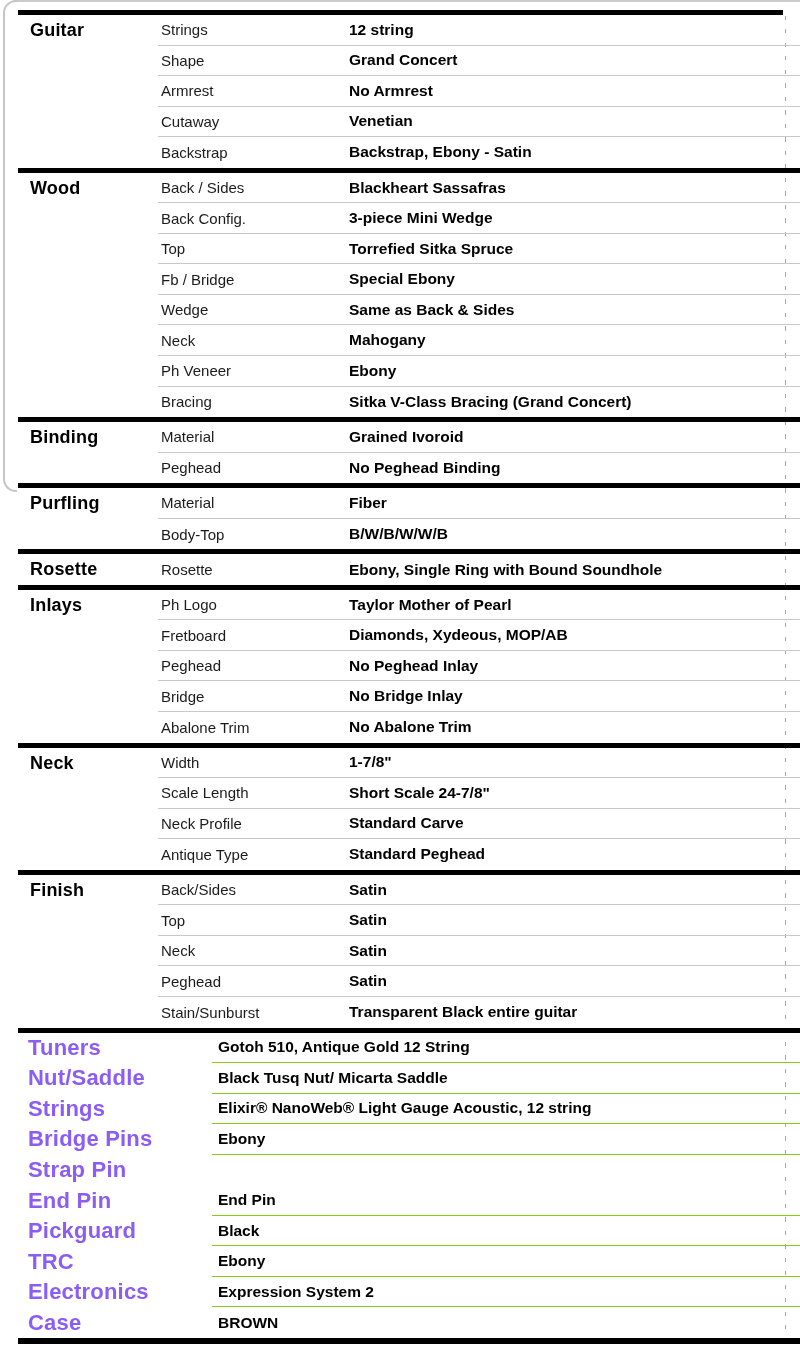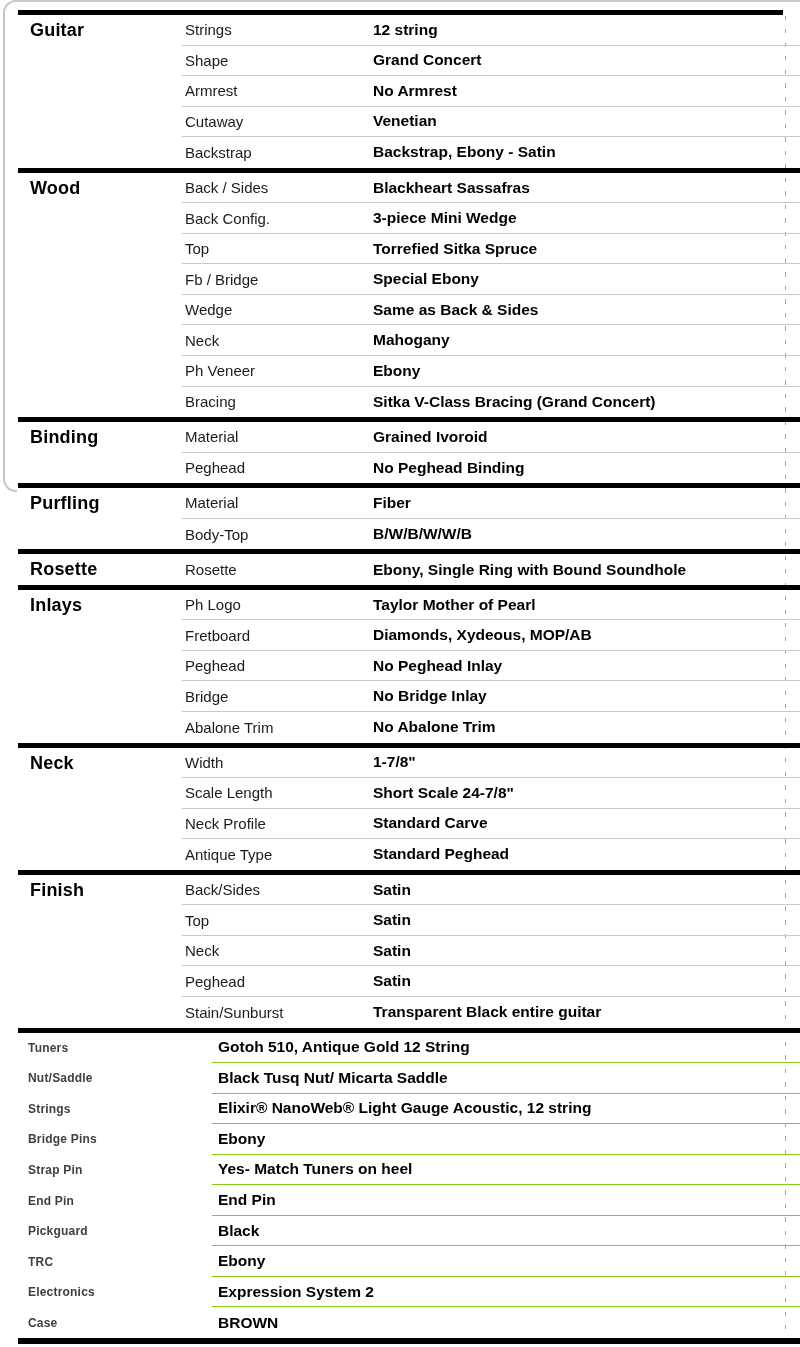--- a/index.html
+++ b/index.html
@@ -28,21 +28,21 @@
     position: absolute; left: 785px; top: 16px; width: 1px; height: 1326px;
     background-image: repeating-linear-gradient(to bottom, #a6a6a6 0 4px, transparent 4px 13.5px);
   }
 
   .spec { position: absolute; left: 18px; top: 10px; width: 782px; z-index: 2; }
 
   .bar { height: 5px; background: #000; }
   .bar-top { width: 765px; }
   .bar-bottom { height: 6px; }
 
-  .section { display: flex; gap: 24px; }
+  .section { display: flex; }
   .section-title {
     width: 140px; padding-left: 12px; box-sizing: border-box;
     font-size: 18px; font-weight: bold; color: #000;
     line-height: 30.55px; letter-spacing: 0.2px;
   }
   .rows { flex: 1; }
   .srow {
     height: 30.55px; display: flex; align-items: center;
     border-bottom: 1px solid #c9c9c9; box-sizing: border-box;
   }
@@ -51,21 +51,21 @@
     width: 175px; padding-left: 3px; box-sizing: border-box;
     font-size: 15px; color: #1b1b1b; font-weight: normal;
   }
   .srow-value { flex: 1; font-size: 15.5px; font-weight: bold; color: #000; margin-left: 16px; }
 
   .hardware { }
   .hrow { height: 30.55px; display: flex; align-items: stretch; }
   .hrow-label {
     width: 194px; padding-left: 10px; box-sizing: border-box;
     display: flex; align-items: center;
-    font-size: 12px; font-weight: bold; color: #404040; letter-spacing: 0.2px;
+    font-size: 22px; font-weight: bold; color: #8b5cf6; letter-spacing: 0.2px;
   }
   .hrow-valuecell {
     flex: 1; display: flex; align-items: center; padding-left: 6px;
     border-bottom: 1px solid #84cc16; box-sizing: border-box;
   }
   .hrow:last-child .hrow-valuecell { border-bottom: none; align-items: center; }
   .hrow-value { font-size: 15.5px; font-weight: bold; color: #000; }
 </style>
 </head>
 <body>
@@ -272,23 +272,20 @@
           </div>
         </div>
         <div class="hrow">
           <div class="hrow-label">Bridge Pins</div>
           <div class="hrow-valuecell">
             <span class="hrow-value">Ebony</span>
           </div>
         </div>
         <div class="hrow">
           <div class="hrow-label">Strap Pin</div>
-          <div class="hrow-valuecell">
-            <span class="hrow-value">Yes- Match Tuners on heel</span>
-          </div>
         </div>
         <div class="hrow">
           <div class="hrow-label">End Pin</div>
           <div class="hrow-valuecell">
             <span class="hrow-value">End Pin</span>
           </div>
         </div>
         <div class="hrow">
           <div class="hrow-label">Pickguard</div>
           <div class="hrow-valuecell">

